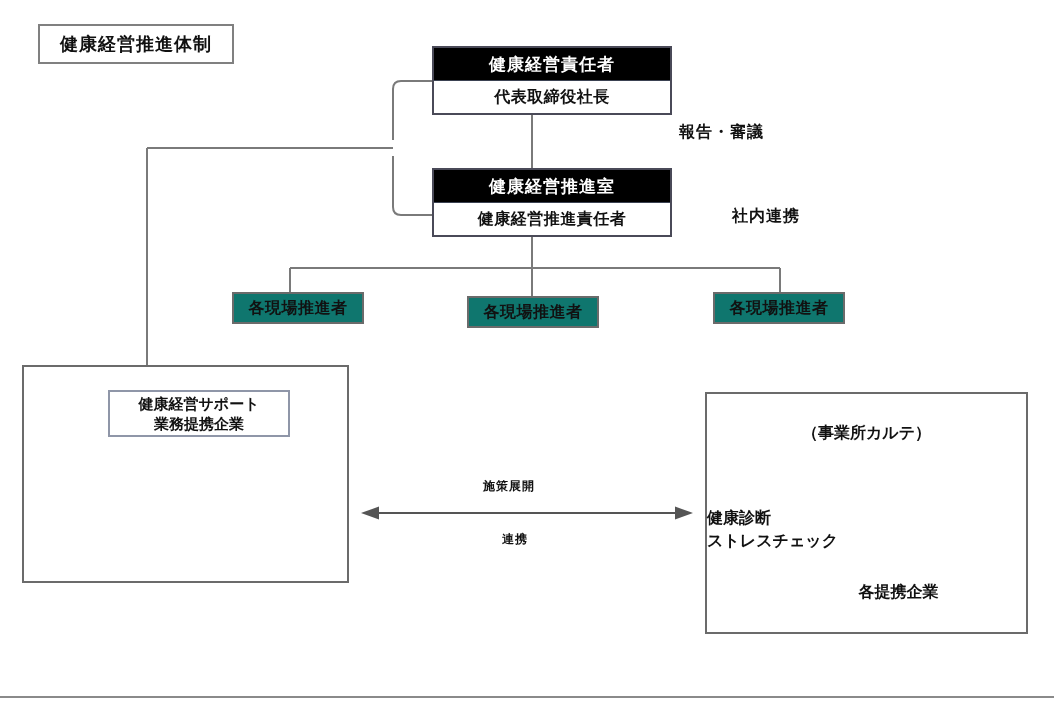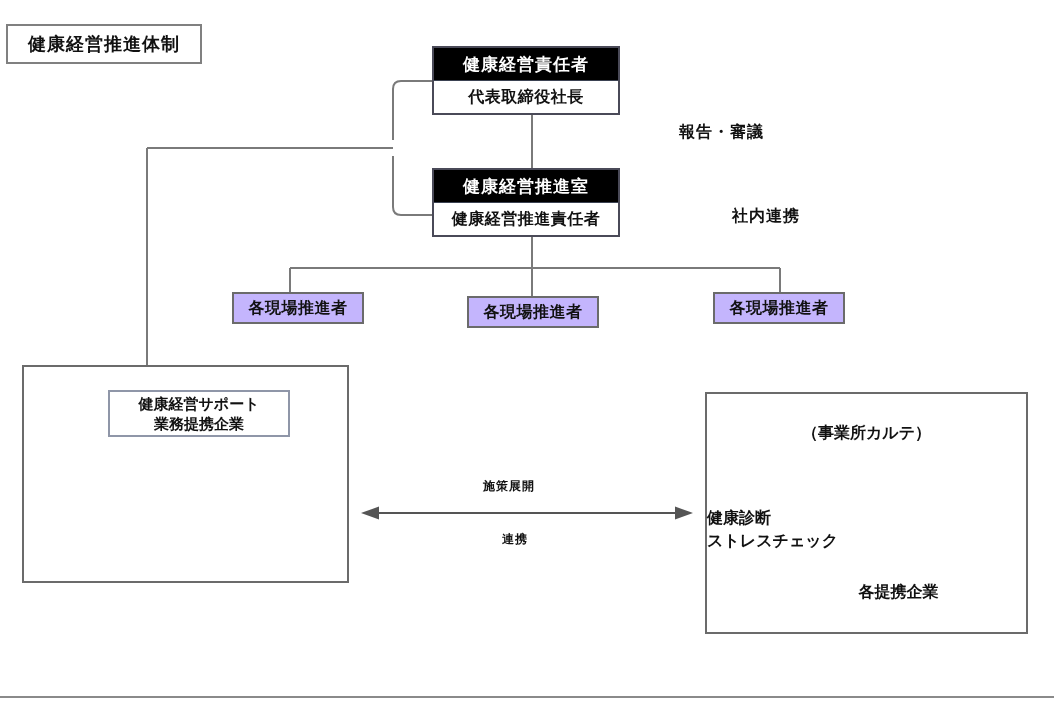--- a/index.html
+++ b/index.html
@@ -15,32 +15,32 @@
     position: relative;
     width: 1054px;
     height: 703px;
     background: #ffffff;
     overflow: hidden;
   }
   .abs { position: absolute; }
 
   
   .title-box {
-    left: 6px; top: 24px;
+    left: 38px; top: 24px;
     width: 192px; height: 36px;
     border: 2px solid #808080;
     background: #ffffff;
     display: flex; align-items: center; justify-content: center;
     font-size: 18px; font-weight: bold;
     letter-spacing: 1px;
   }
 
   
   .stack {
-    width: 188px;
+    width: 240px;
     border: 2px solid #4a4a58;
     background: #ffffff;
     box-sizing: border-box;
   }
   .stack .hdr {
     background: #000000;
     color: #ffffff;
     height: 32px;
     display: flex; align-items: center; justify-content: center;
     font-size: 17px; font-weight: bold;
@@ -55,21 +55,21 @@
     font-size: 16px; font-weight: bold;
     letter-spacing: 0.5px;
   }
   #box-responsible { left: 432px; top: 46px; }
   #box-office { left: 432px; top: 168px; }
 
   
   .promoter {
     height: 32px;
     border: 2px solid #6b6b6b;
-    background: #c4b5fd;
+    background: #0f766e;
     display: flex; align-items: center; justify-content: center;
     font-size: 16px; font-weight: bold;
     box-sizing: border-box;
     letter-spacing: 0.5px;
   }
   #promoter-1 { left: 232px; top: 292px; width: 132px; }
   #promoter-2 { left: 467px; top: 296px; width: 132px; }
   #promoter-3 { left: 713px; top: 292px; width: 132px; }
 
   

